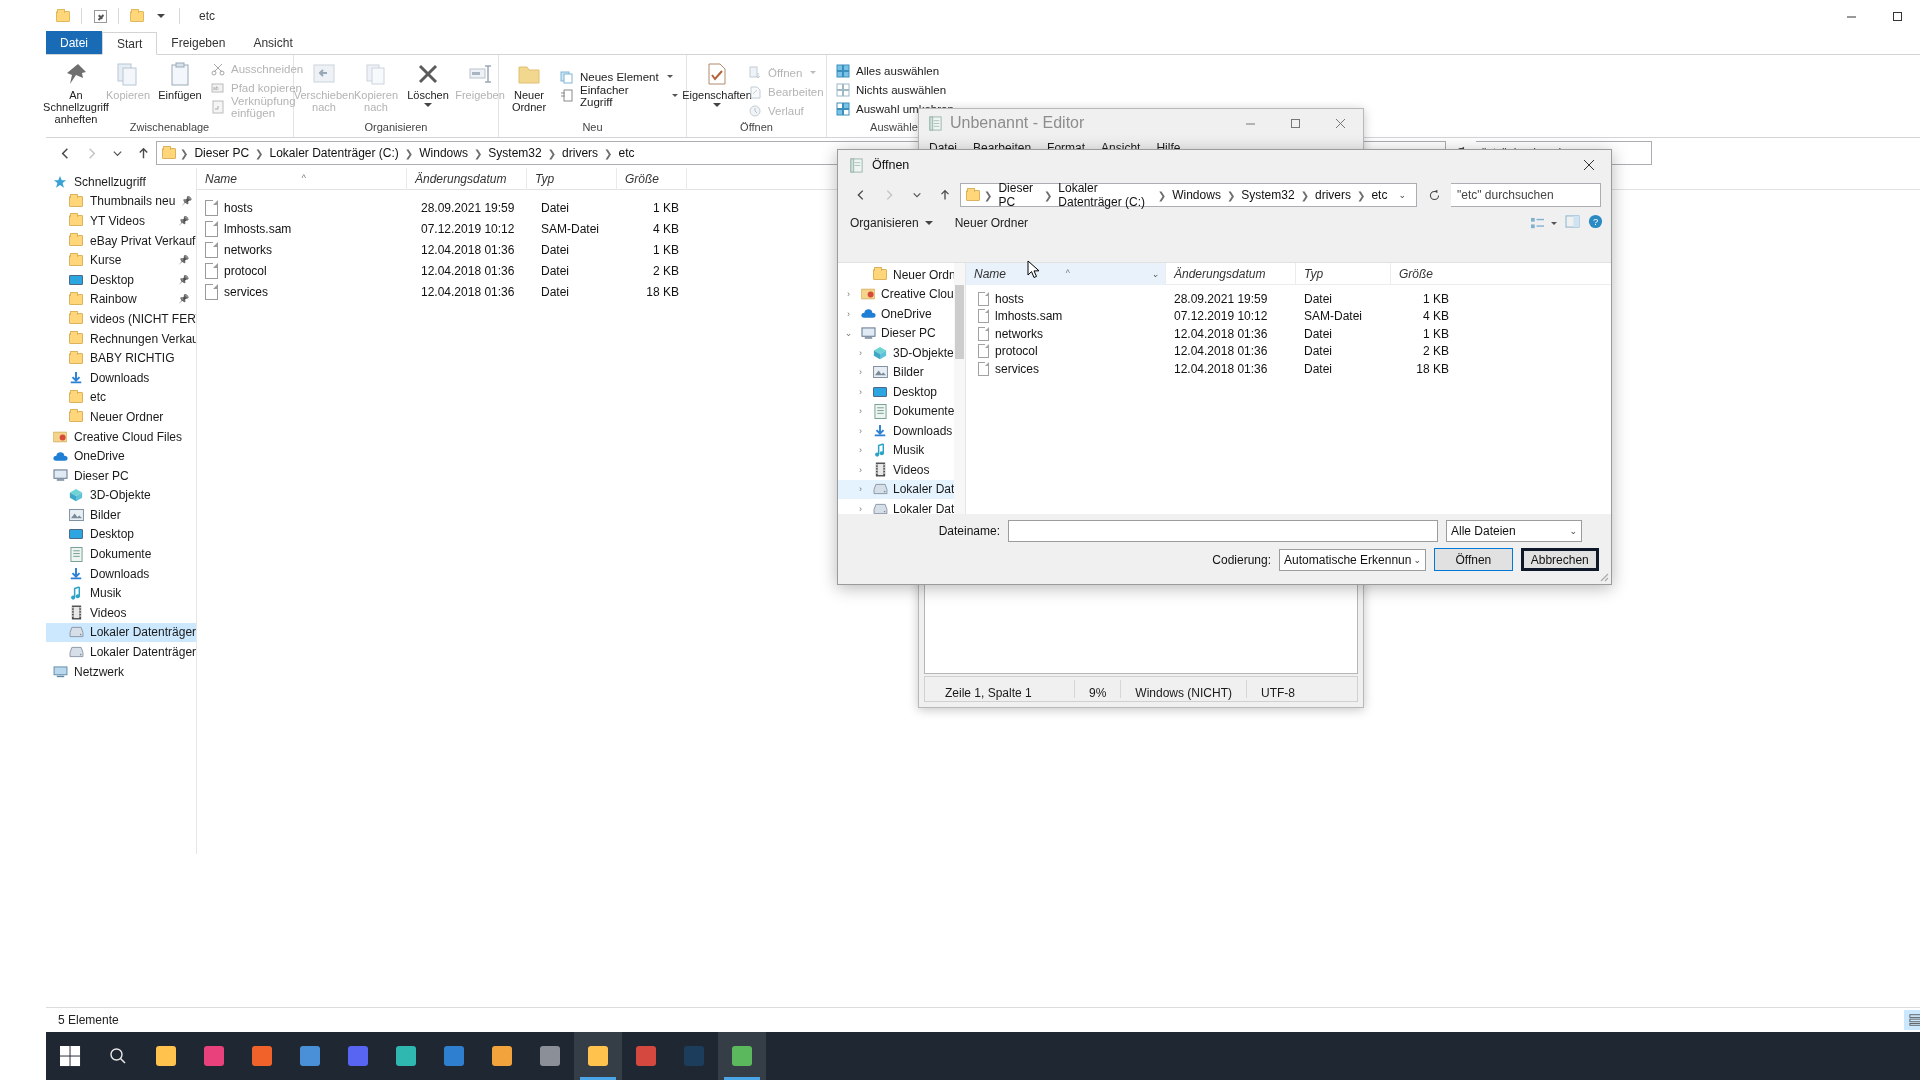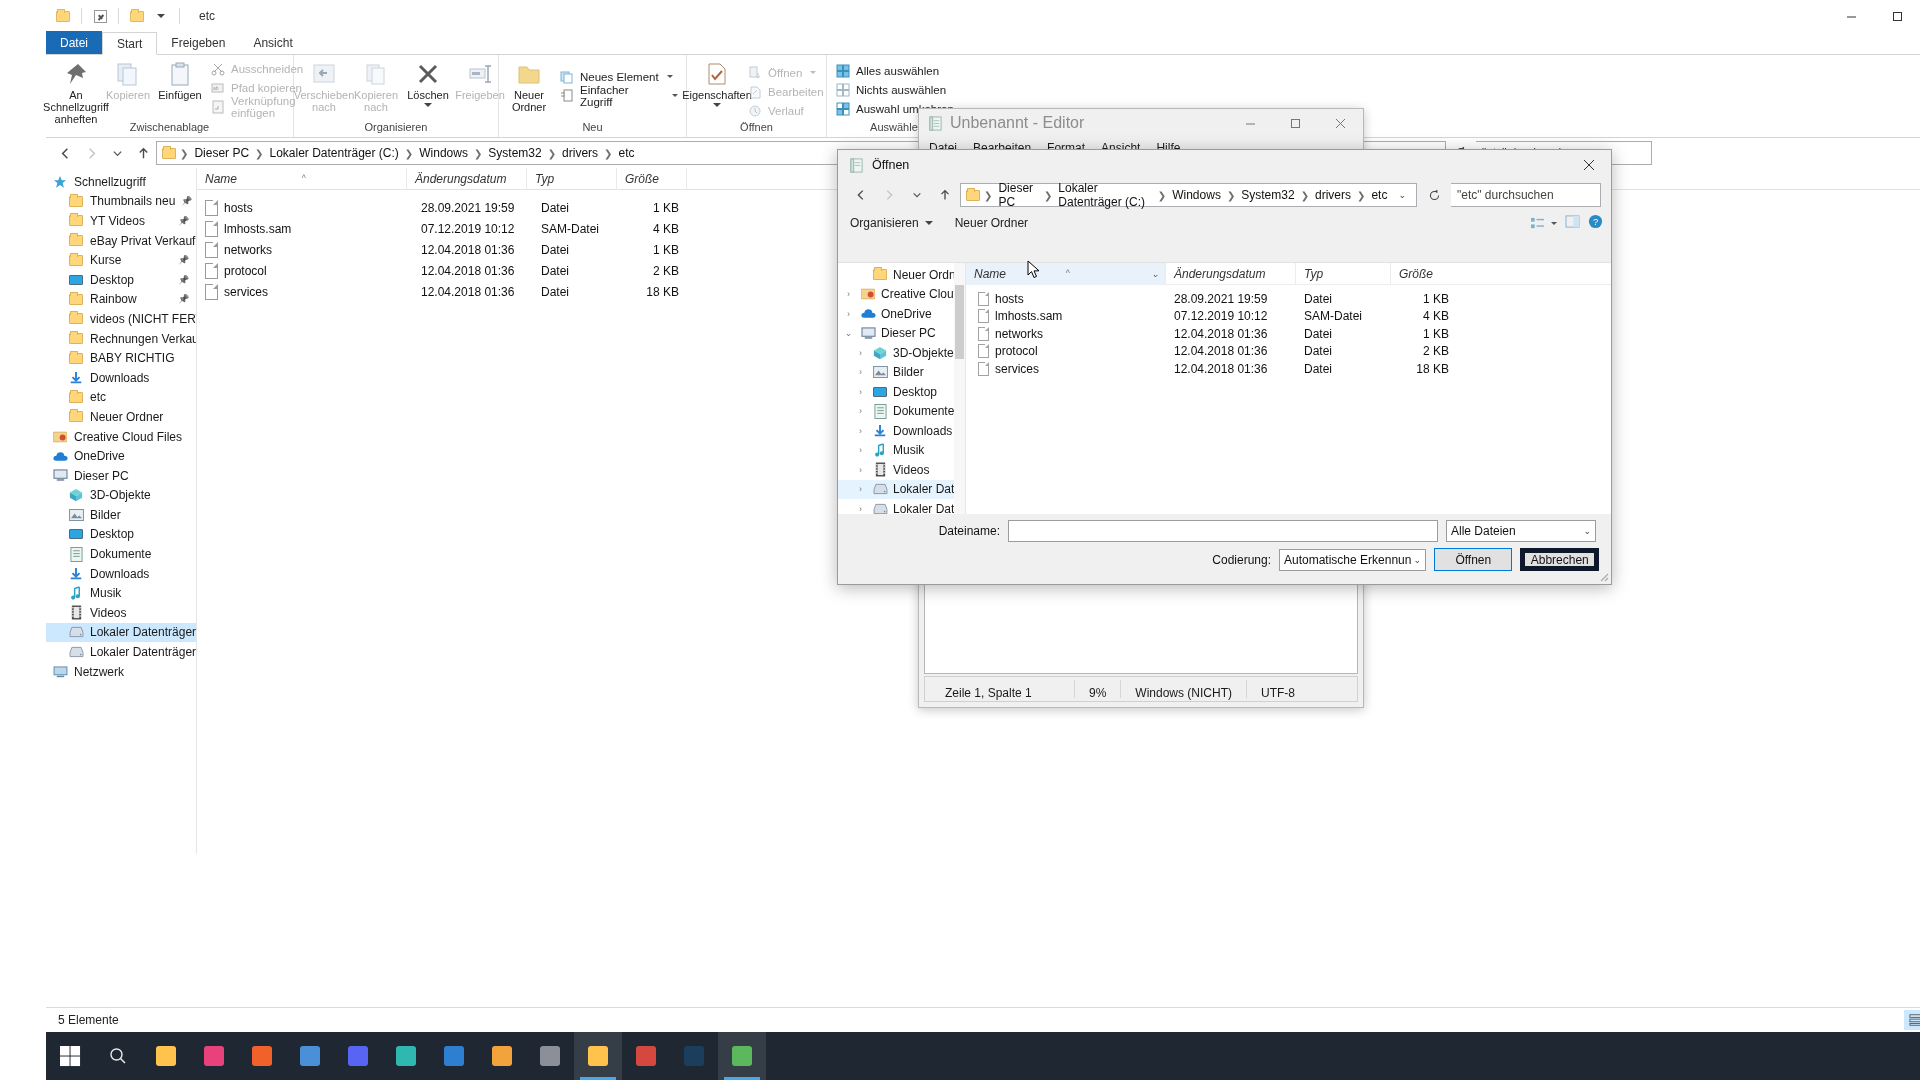--- a/index.html
+++ b/index.html
@@ -122,21 +122,21 @@
   .dfh .col.namecol { background:#e9f2fb; }
   .drow { height:17.5px; display:flex; align-items:center; font-size:12px; color:#111; }
   .dfileic { width:11px;height:14px;background:#fff;border:1px solid #a2a2a2; margin-left:12px; margin-right:6px; position:relative; flex:0 0 11px;}
   .dfileic:after{content:"";position:absolute;right:-1px;top:-1px;border-left:4px solid #fff;border-bottom:4px solid #a2a2a2;width:0;height:0;}
   .dlg-bottom { position:absolute; left:0; right:0; bottom:0; height:70px; background:#f0f0f0; }
   .brow { display:flex; align-items:center; height:25px; margin-top:4px; padding:0 12px; gap:8px; }
   .blabel { font-size:12px; color:#111; text-align:right; }
   .bfield { height:22px; background:#fff; border:1px solid #9c9c9c; display:flex; align-items:center; padding:0 4px; font-size:12px; color:#111;}
   .bcombo { height:22px; background:#fff; border:1px solid #9c9c9c; display:flex; align-items:center; padding:0 4px; font-size:12px; color:#111;}
   .combo-caret { margin-left:auto; font-size:9px; color:#444; }
-  .dbtn { height:23px; border:5px solid #0f172a; background:#e1e1e1; font-size:12px; color:#111; display:flex;align-items:center;justify-content:center; }
+  .dbtn { height:23px; border:3px solid #0f172a; background:#e1e1e1; font-size:12px; color:#111; display:flex;align-items:center;justify-content:center; }
   .dbtn.primary { border:1px solid #0078d7; background:#e1e1e1; }
   .grip { position:absolute; right:2px; bottom:2px; width:12px;height:12px; }
 
   
   .taskbar { position:absolute; left:0; bottom:0; width:1920px; height:48px; background:#1f2733; display:flex; align-items:center; }
   .tb-start { width:48px;height:48px;display:flex;align-items:center;justify-content:center; }
   .tb-search { width:48px;height:48px;display:flex;align-items:center;justify-content:center; color:#e9e9e9;}
   .tb-app { width:48px; height:48px; display:flex; align-items:center; justify-content:center; position:relative; }
   .tb-app.active:after { content:""; position:absolute; bottom:0; left:6px; right:6px; height:3px; background:#4ba6e8; }
   .tb-app.active { background:rgba(255,255,255,.10); }
@@ -1123,21 +1123,21 @@
               <path d="M1 1 L1 15 L4.5 11.6 L7 17.5 L9.5 16.4 L7 10.9 L12 10.8 Z" fill="#fff" stroke="#000" stroke-width="1"></path>
             </svg>
         </div>
       </div>
     </div>
 
     <div class="dlg-bottom">
       <div class="brow">
         <span class="blabel" style="width:150px;">Dateiname:</span>
         <span class="bfield" style="width:430px;"></span>
-        <span class="bcombo" style="width:150px;">
+        <span class="bcombo" style="width:136px;">
           <span>Alle Dateien</span>
           <span class="combo-caret">⌄</span>
         </span>
       </div>
       <div class="brow">
         <span class="blabel" style="width:430px;">Codierung:</span>
         <span class="bcombo" style="width:150px;">
           <span>Automatische Erkennun</span>
           <span class="combo-caret">⌄</span>
         </span>

